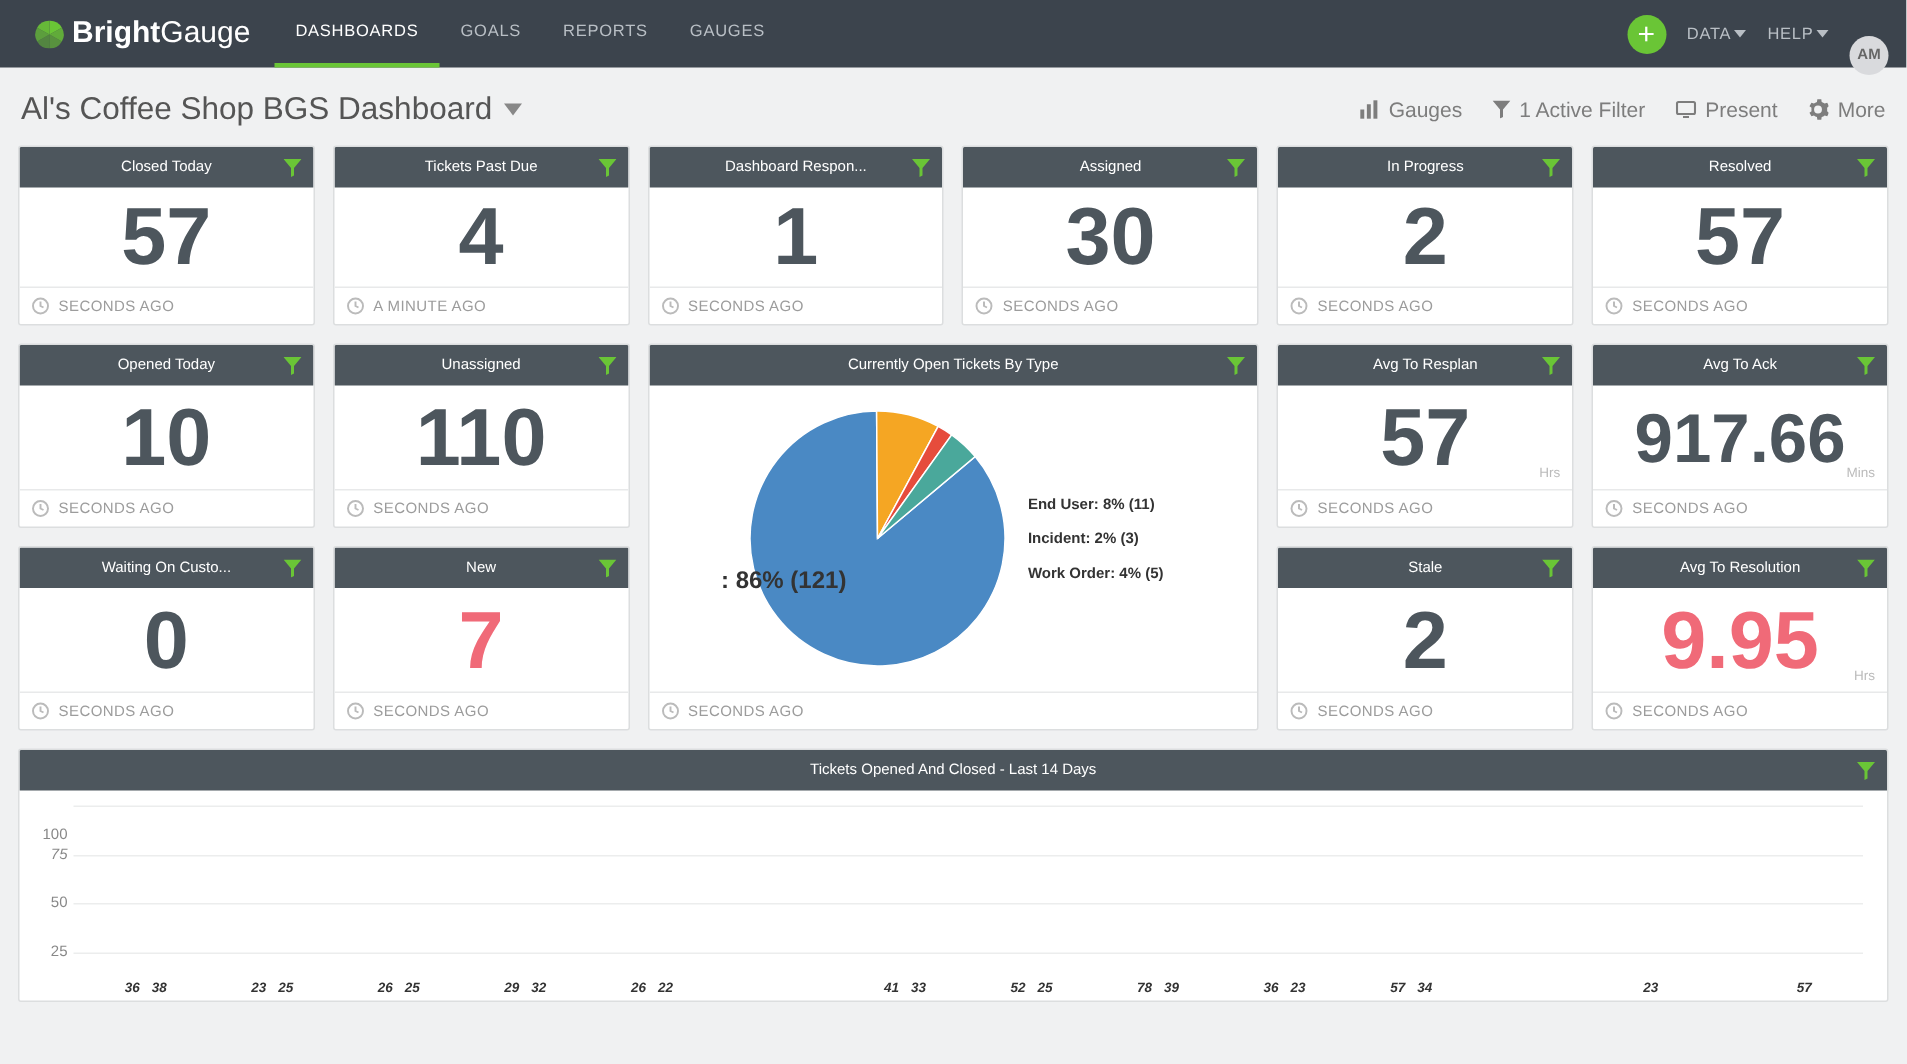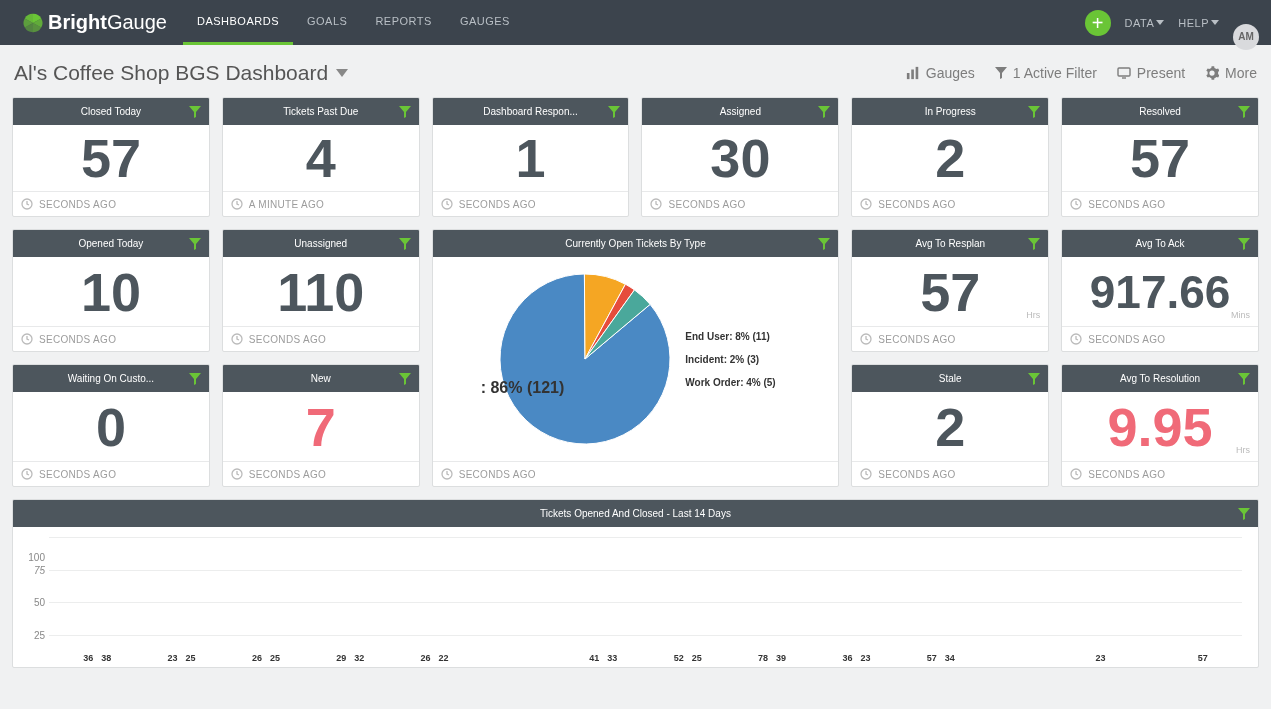--- a/index.html
+++ b/index.html
@@ -148,21 +148,21 @@
     border-left: none;
   }
   .y-axis { position:absolute; left:-30px; top:0; bottom:0; width:30px; }
   .y-tick { position:absolute; right:4px; font-size:10px; color:#888; transform:translateY(-50%); }
   .y-grid { position:absolute; left:0; right:0; height:1px; background:#eceded; }
   .bars-row { position:absolute; left:10px; right:10px; bottom:0; top:0; display:flex; align-items:flex-end; gap:8px; }
   .bar-group { flex:1; display:flex; align-items:flex-end; justify-content:center; gap:4px; position:relative; }
   .bar { width:14px; position:relative; }
   .bar.blue { background:#4a89c4; }
   .bar.orange { background:#f5a623; }
-  .bar-label { position:absolute; top:-14px; left:50%; transform:translateX(-50%); font-size:9px; font-weight:600; color:#333; }
+  .bar-label { position:absolute; top:-14px; left:50%; transform:translateX(-50%); font-size:9px; font-weight:600; color:#333;font-style:italic; }
 </style>
 </head>
 <body>
 
 <div class="topnav">
   <div class="brand">
     <span class="logo-icon">
       <svg width="22" height="22" viewBox="0 0 24 24">
           <g fill="#6ac536">
             <path d="M12 2 a10 10 0 0 1 9 5 l-9 5z"></path>

